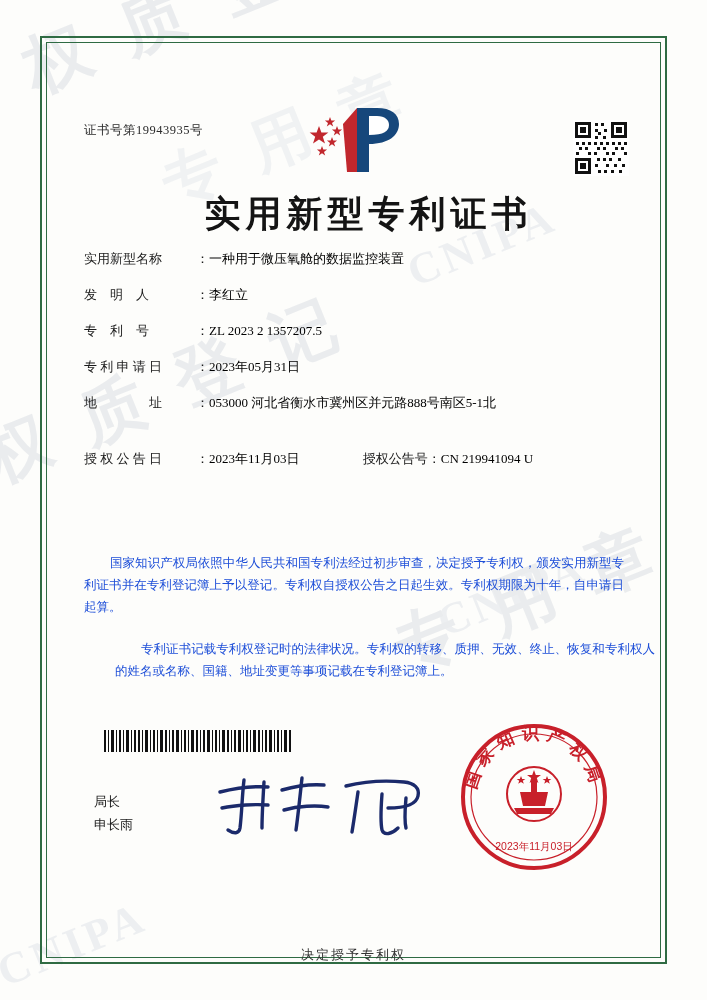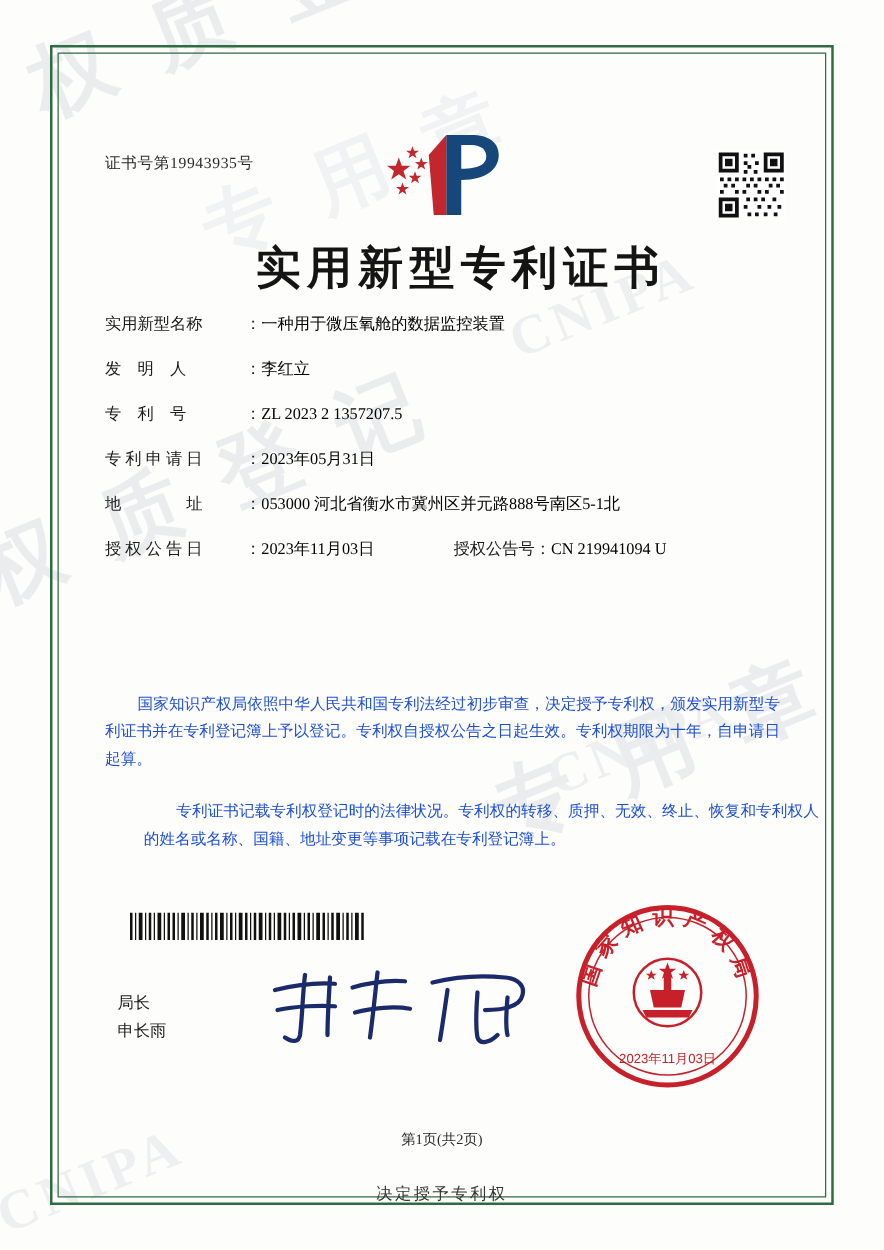--- a/index.html
+++ b/index.html
@@ -138,20 +138,21 @@
   .f-label.w-wide { width: 112px; }
   .f-value {
     color: #000000;
   }
   .inline-pair {
     display: inline-block;
     margin-left: 60px;
   }
   .inline-pair .f-label2 {
     display: inline-block;
+    margin-top: 20px;
   }
 
   .para {
     position: absolute;
     left: 38px;
     width: 540px;
     font-size: 12.5px;
     line-height: 22px;
     color: #1d4ed8;
     text-align: justify;
@@ -447,17 +448,16 @@
           <path d="M96,6 C94,24 92,44 90,58"></path>
           <path d="M78,38 C92,34 110,33 122,35"></path>
           <path d="M140,14 C156,10 178,8 198,10 C208,11 214,16 212,24 C210,34 196,36 182,36"></path>
           <path d="M152,20 C150,34 148,48 146,60"></path>
           <path d="M176,22 C175,36 174,48 176,58 C178,64 186,62 192,56"></path>
           <path d="M200,26 C199,38 198,48 200,56"></path>
         </g>
       </svg>
     </div>
 
-    <div class="page-num">第1页(共2页)</div>
   </div>
 
   <div class="footer-note">决定授予专利权</div>
 </div>
 
 </body></html>

